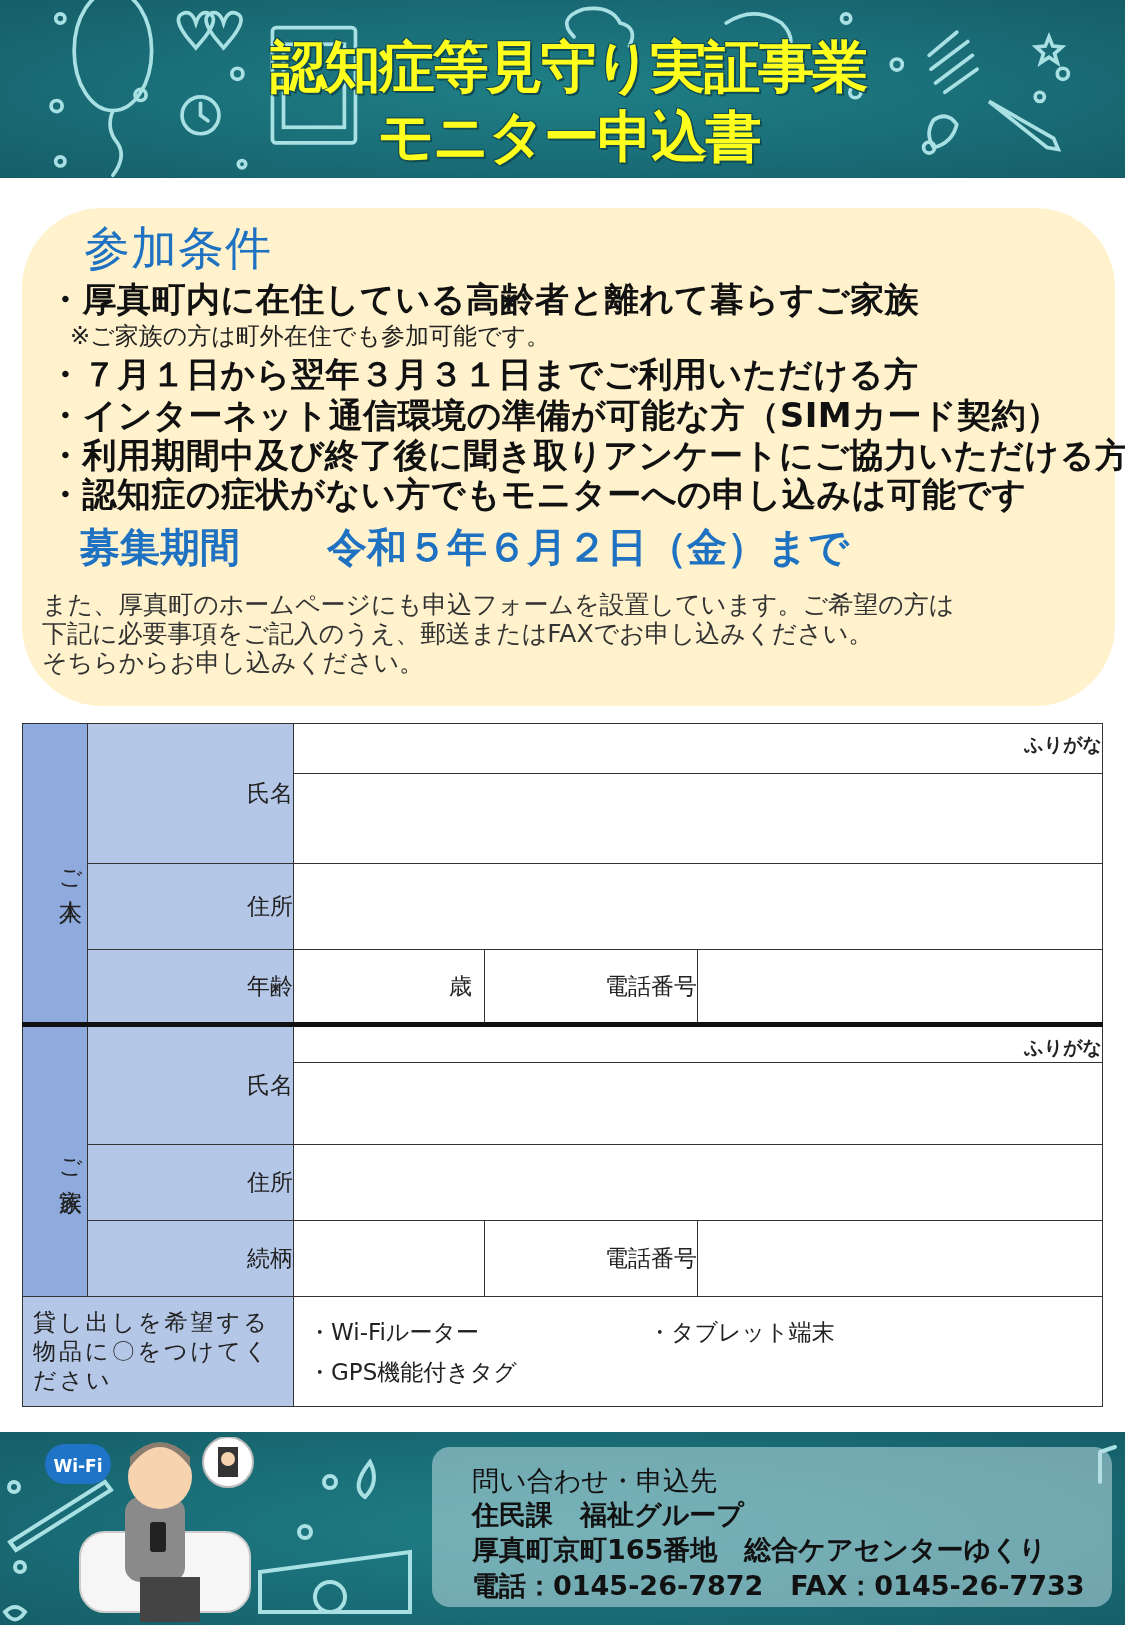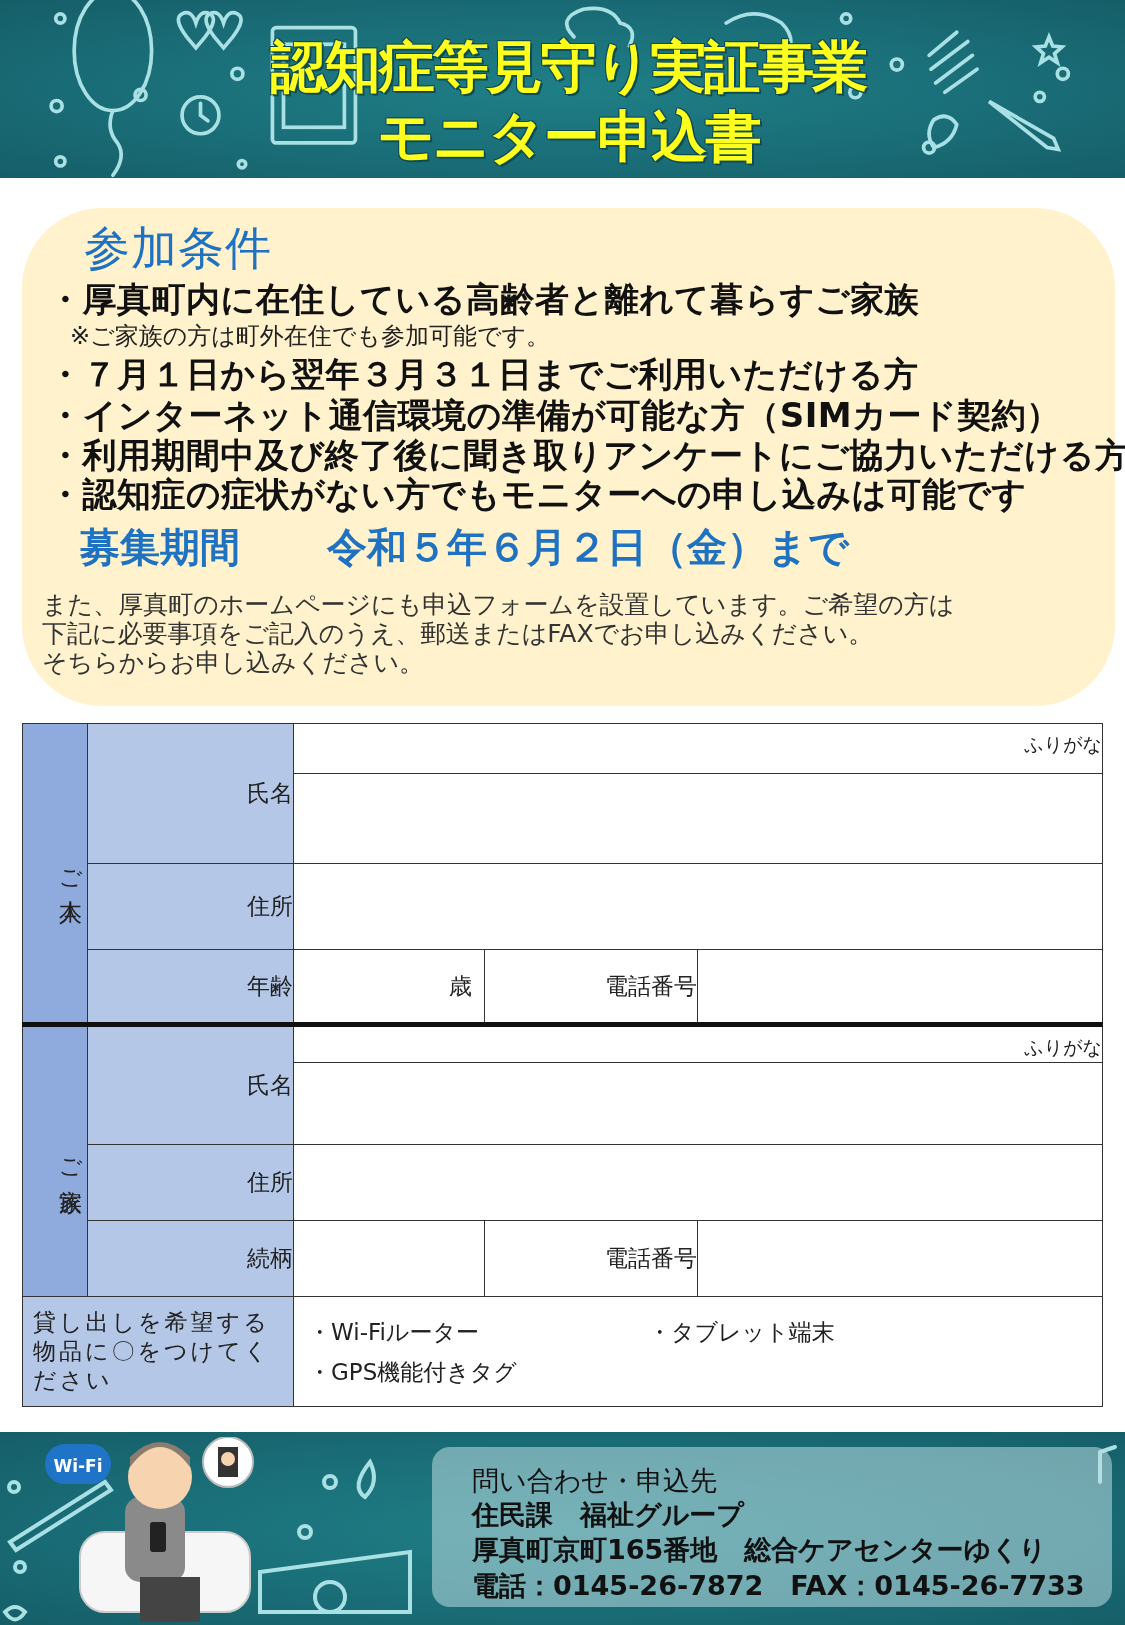--- a/index.html
+++ b/index.html
@@ -52,21 +52,21 @@
     border-collapse: collapse; table-layout: fixed;
   }
   .form-table td {
     border: 1.5px solid #333; font-size: 23px; color: #222; vertical-align: middle;
     text-align: right;
   }
   .sec { background: #8faadc; width: 65px; }
   .vert { writing-mode: vertical-rl; font-size: 23px; display: inline-block; letter-spacing: 2px; }
   .lbl { background: #b4c7e7; width: 206px; }
   .val { background: #ffffff; }
-  .furi { text-align: center; font-size: 19px !important; padding-left: 12px; vertical-align: top !important; padding-top: 8px; }
+  .furi { text-align: center; font-size: 19px !important; padding-left: 12px; vertical-align: top !important; padding-top: 8px; font-weight: bold; }
   .age { text-align: right !important; padding-right: 12px; }
   .thick-top td { border-top: 5px solid #111; }
   .rent-lbl { background: #b4c7e7; text-align: left !important; font-size: 23px; line-height: 29px; padding: 8px 10px; letter-spacing: 3px; }
   .rent-val { text-align: left !important; font-size: 29px; padding-left: 14px; line-height: 40px; }
   .rent-val .opt { display: inline-block; white-space: nowrap; }
 
   
   .footer {
     position: absolute; left: 0; top: 1432px; width: 1125px; height: 193px;
     background: radial-gradient(ellipse at 50% 50%, #1f7f86 0%, #1a6e78 55%, #155e68 100%);

